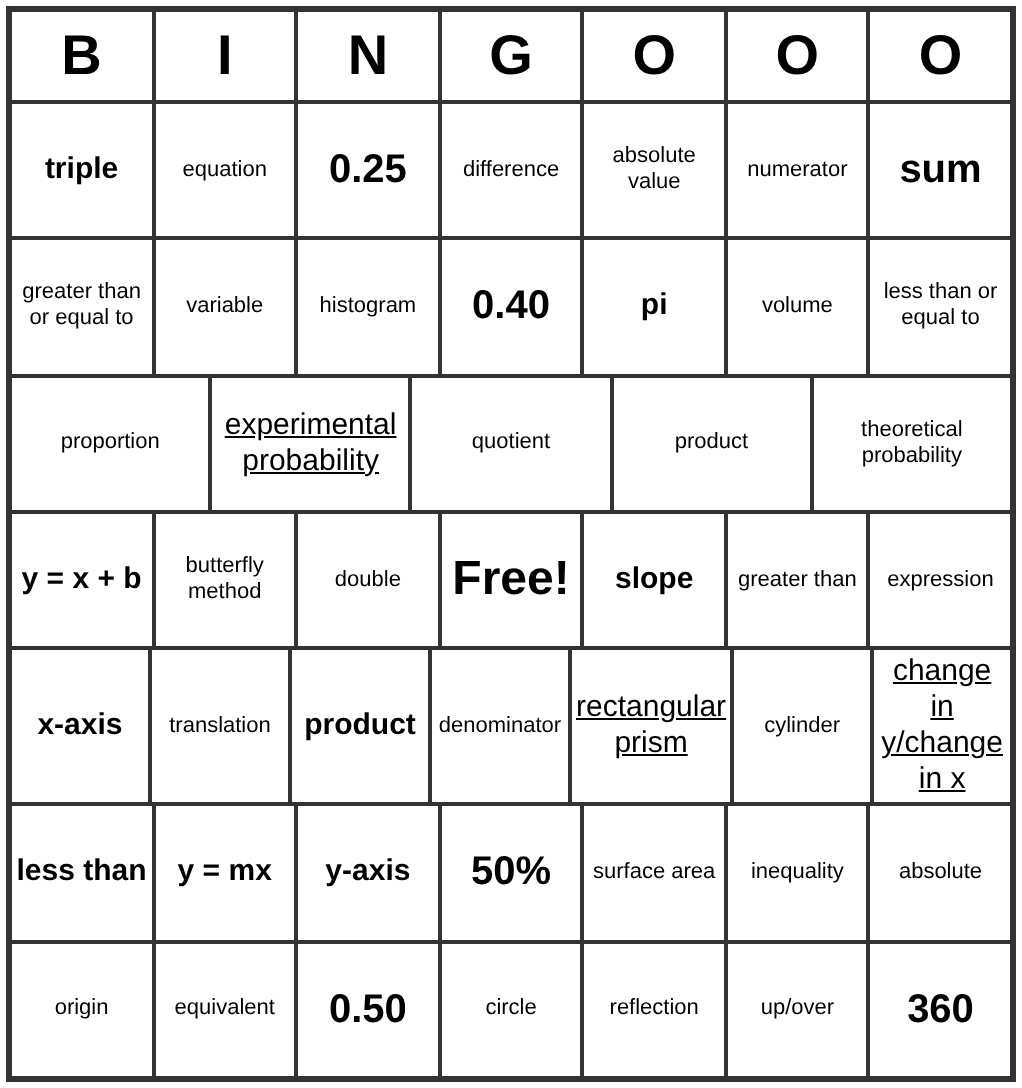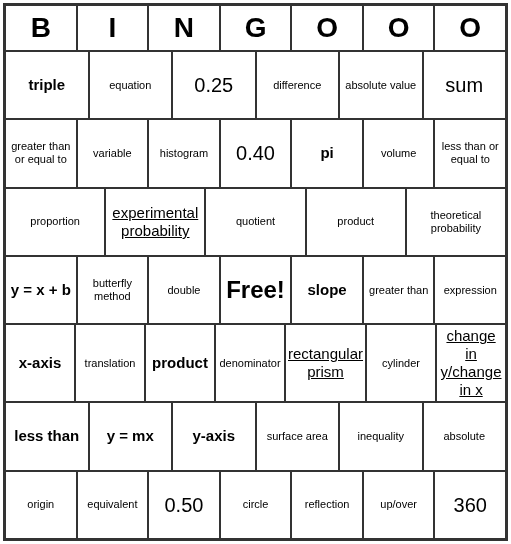--- a/index.html
+++ b/index.html
@@ -47,21 +47,21 @@
       display: flex;
       align-items: center;
       justify-content: center;
       text-align: center;
       padding: 2px;
       font-size: 11px;
       line-height: 1.2;
     }
     .cell.large {
       font-size: 20px;
-      font-weight: normal;
+      font-weight: bold;
     }
     .cell.medium {
       font-size: 15px;
       font-weight: bold;
     }
     .cell.free {
       font-size: 24px;
       font-weight: bold;
     }
     .cell.small {
@@ -82,20 +82,21 @@
       <div class="header-cell">O</div>
       <div class="header-cell">O</div>
     </div>
   <div class="grid">
   <div class="grid-row">
         <div class="cell medium">triple</div>
         <div class="cell">equation</div>
         <div class="cell large">0.25</div>
         <div class="cell">difference</div>
         <div class="cell">absolute value</div>
+        <div class="cell">numerator</div>
         <div class="cell large">sum</div>
       </div>
       <div class="grid-row">
         <div class="cell">greater than or equal to</div>
         <div class="cell">variable</div>
         <div class="cell">histogram</div>
         <div class="cell large">0.40</div>
         <div class="cell medium">pi</div>
         <div class="cell">volume</div>
         <div class="cell">less than or equal to</div>
@@ -122,20 +123,21 @@
         <div class="cell medium">product</div>
         <div class="cell">denominator</div>
         <div class="cell small">rectangular prism</div>
         <div class="cell">cylinder</div>
         <div class="cell small">change in y/change in x</div>
       </div>
       <div class="grid-row">
         <div class="cell medium">less than</div>
         <div class="cell medium">y = mx</div>
         <div class="cell medium">y-axis</div>
+        <div class="cell large">50%</div>
         <div class="cell">surface area</div>
         <div class="cell">inequality</div>
         <div class="cell">absolute</div>
       </div>
       <div class="grid-row">
         <div class="cell">origin</div>
         <div class="cell">equivalent</div>
         <div class="cell large">0.50</div>
         <div class="cell">circle</div>
         <div class="cell">reflection</div>

